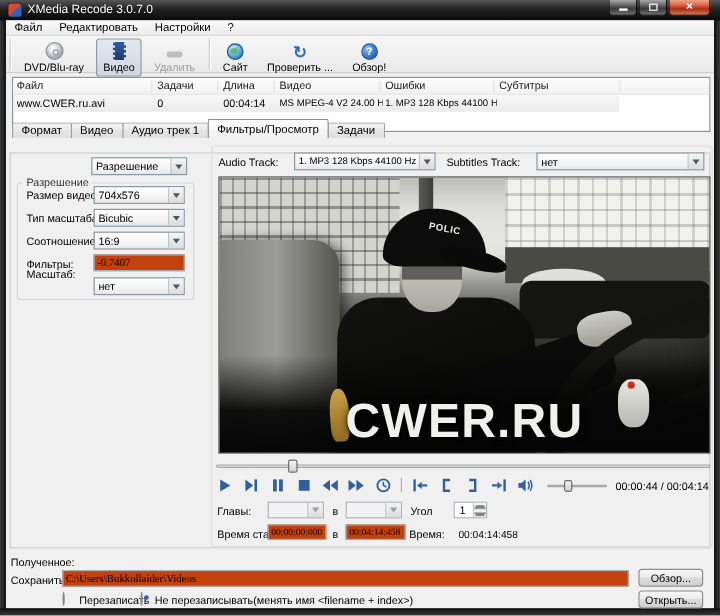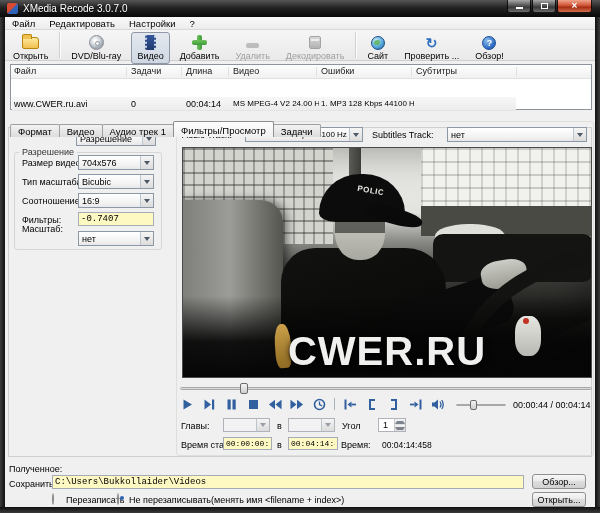--- a/index.html
+++ b/index.html
@@ -45,35 +45,35 @@
   .i-refresh{font-size:14px;line-height:14px;font-weight:bold;color:#2f6fc0;}
   .i-help{width:14px;height:14px;border-radius:50%;background:radial-gradient(circle at 35% 30%,#8cc0f0,#2a67c0 70%);color:#fff;font-weight:bold;font-size:9px;display:flex;align-items:center;justify-content:center;border:1px solid #1d4f9a;}
   .i-power{width:14px;height:14px;border-radius:3px;background:linear-gradient(180deg,#f08a60,#c03a18);border:1px solid #8e2a10;position:relative;}
   .i-power::before{content:"";position:absolute;left:3px;top:4px;width:6px;height:6px;border:1.5px solid #fff;border-radius:50%;}
   .i-power::after{content:"";position:absolute;left:6px;top:1px;width:2px;height:5px;background:#fff;}
   
   .listbox{left:10px;top:64px;width:582px;height:46px;background:#fff;border:1px solid #8e949c;}
   .list-header{position:absolute;left:0;top:0;right:0;height:14px;background:linear-gradient(180deg,#fdfdfd,#f1f1f1);border-bottom:1px solid #e0e0e0;}
   .hcell{position:absolute;top:1px;font-size:9px;color:#1a1a1a;white-space:nowrap;}
   .hsep{position:absolute;top:2px;width:1px;height:10px;background:#e2e2e2;}
-  .list-row{position:absolute;left:1px;right:75px;top:32px;height:14px;background:linear-gradient(180deg,#f7f7f7,#ececec);border-bottom:1px solid #e4e4e4;}
+  .list-row{position:absolute;left:1px;right:75px;top:14px;height:14px;background:linear-gradient(180deg,#f7f7f7,#ececec);border-bottom:1px solid #e4e4e4;}
   .rcell{position:absolute;top:2px;font-size:9px;white-space:nowrap;overflow:hidden;}
   
-  .tabbar{left:10px;top:122px;display:flex;align-items:flex-end;height:15px;z-index:3;justify-content:flex-end;}
+  .tabbar{left:10px;top:100px;display:flex;align-items:flex-end;height:15px;z-index:3;justify-content:flex-end;}
   .tab{height:13px;padding:1px 7px 0 7px;font-size:9.5px;background:linear-gradient(180deg,#f3f3f3,#dcdcdc);border:1px solid #a0a0a0;border-bottom:none;margin-right:-1px;border-radius:2px 2px 0 0;white-space:nowrap;}
   .tab.active{height:16px;padding-top:3px;background:linear-gradient(180deg,#fdfdfd,#f1f1f1);border-color:#8f8f8f;position:relative;z-index:4;}
   .content{left:8px;top:127px;width:584px;height:330px;background:#f0f0f0;border:1px solid #cfcfcf;}
   
   .combo{display:flex;align-items:center;background:linear-gradient(180deg,#fff,#f2f2f2 70%,#e7e7e9);border:1px solid #8b98a5;height:15px;padding-left:3px;font-size:9px;overflow:hidden;}
   .combo .txt{white-space:nowrap;overflow:hidden;flex:1;}
   .combo .arrowbox{width:13px;align-self:stretch;flex:none;border-left:1px solid #bcc6cf;background:linear-gradient(180deg,#f5f5f5,#dcdcdc);display:flex;align-items:center;justify-content:center;}
   .tri{width:0;height:0;border-left:3px solid transparent;border-right:3px solid transparent;border-top:4px solid #4d5a66;}
   .combo.disabled{background:#f2f2f2;border-color:#b0b4ba;}
   .combo.disabled .tri{border-top-color:#9aa0a8;}
-  .textbox{background:#fef9c3;border:1px solid #a5acb5;font-family:Liberation Mono, monospace;font-size:9px;padding:0 2px;}
+  .textbox{background:#c2410c;border:1px solid #a5acb5;font-family:Liberation Serif, serif;font-size:9px;padding:0 2px;}
   .btn{background:linear-gradient(180deg,#f7f7f7,#ebebeb 45%,#dddddd 50%,#d0d0d0);border:1px solid #8e8f8f;border-radius:3px;font-size:9px;display:flex;align-items:center;justify-content:center;}
   .lbl{font-size:9px;white-space:nowrap;}
   .groupbox{border:1px solid #d5d5d5;border-radius:3px;}
   .grouplabel{position:absolute;background:#f0f0f0;padding:0 3px;font-size:9px;color:#333;}
   .radio{width:10px;height:10px;border-radius:50%;border:1px solid #8a8a8a;background:radial-gradient(circle at 35% 30%,#fff,#dcdcdc);position:relative;}
   .radio.checked::after{content:"";position:absolute;left:2px;top:2px;width:4px;height:4px;border-radius:50%;background:#2f64b5;}
   .spin{display:flex;background:#fff;border:1px solid #b0b4ba;height:14px;}
   .spin .val{flex:1;padding:1px 0 0 4px;font-size:9px;}
   .spin .btns{width:11px;display:flex;flex-direction:column;border-left:1px solid #c5c9ce;}
   .spin .btns span{flex:1;background:linear-gradient(180deg,#f4f4f4,#dfdfdf);display:flex;align-items:center;justify-content:center;}
@@ -120,56 +120,38 @@
   
   <div class="abs menubar">
     <span class="menu-item">Файл</span>
     <span class="menu-item">Редактировать</span>
     <span class="menu-item">Настройки</span>
     <span class="menu-item">?</span>
   </div>
 
   
   <div class="abs toolbar">
-    <div class="tbtn">
-      <span class="ico">
-          <span class="i-folder"></span>
-        </span>
-      <span>Открыть</span>
-    </div>
     <div class="tsep"></div>
     <div class="tbtn">
       <span class="ico">
           <span class="i-disc"></span>
         </span>
       <span>DVD/Blu-ray</span>
     </div>
     <div class="tbtn pressed">
       <span class="ico">
           <span class="i-film"></span>
         </span>
       <span>Видео</span>
     </div>
-    <div class="tbtn">
-      <span class="ico">
-          <span class="i-plus"></span>
-        </span>
-      <span>Добавить</span>
-    </div>
     <div class="tbtn disabled">
       <span class="ico">
           <span class="i-minus"></span>
         </span>
       <span>Удалить</span>
-    </div>
-    <div class="tbtn disabled">
-      <span class="ico">
-          <span class="i-can"></span>
-        </span>
-      <span>Декодировать</span>
     </div>
     <div class="tsep"></div>
     <div class="tbtn">
       <span class="ico">
           <span class="i-globe"></span>
         </span>
       <span>Сайт</span>
     </div>
     <div class="tbtn">
       <span class="ico">

